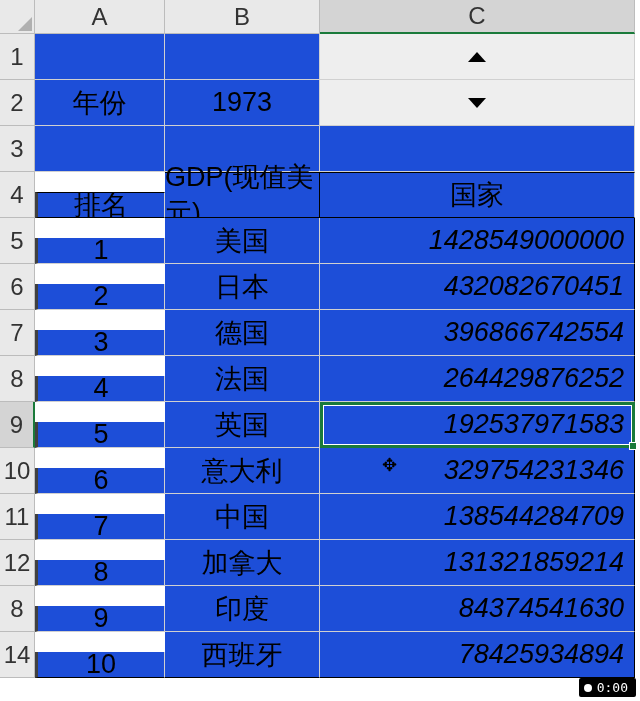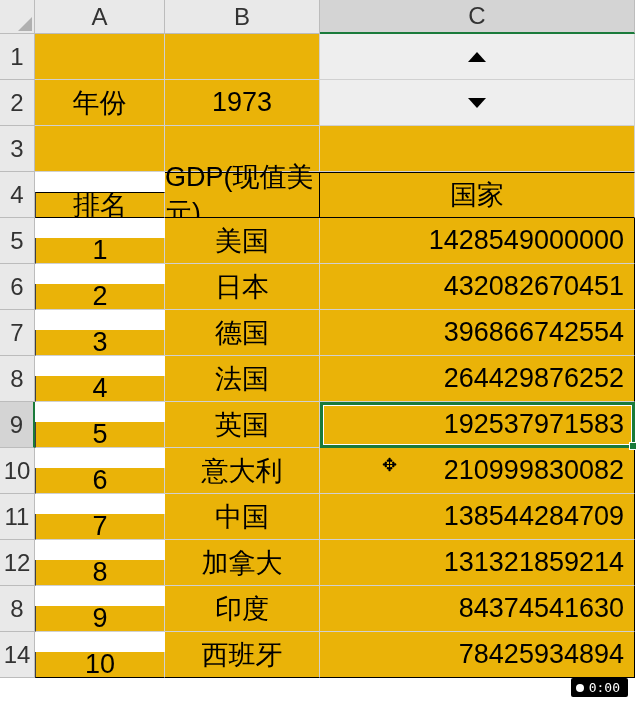--- a/index.html
+++ b/index.html
@@ -53,29 +53,29 @@
     color: #333;
   }
   .rh.selrow {
     background: #d4d4d4;
     border-right: 2px solid #1a7a3a;
   }
   
   .cell {
     border-right: 1px solid #d0d0d0;
     border-bottom: 1px solid #d0d0d0;
-    background: #eab308;
+    background: #1d4ed8;
     font-size: 27px;
   }
-  .cell.right { justify-content: flex-end; padding-right: 10px; }
+  .cell.right { justify-content: flex-end; padding-right: 10px; font-style: italic; }
   .cell.center { justify-content: center; }
   .cell.hdr { font-weight: 400; }
   .cell.thick-top { border-top: 1px solid #000; }
   .cell.thick-bottom { border-bottom: 1px solid #000; }
-  .cell.thick-left { border-left: 1px solid #404040; margin-top: 20px; }
+  .cell.thick-left { border-left: 3px solid #404040; margin-top: 20px; }
   .cell.thick-right { border-right: 1px solid #000; }
   
   .spin {
     background: #eeeeee;
     justify-content: center;
   }
   .spin .tri {
     width:0; height:0;
     border-left: 9px solid transparent;
     border-right: 9px solid transparent;
@@ -99,21 +99,21 @@
   
   .cursor-plus {
     position:absolute;
     font-size:18px;
     color:#000;
     pointer-events:none;
   }
   
   .timer {
     position:absolute;
-    right:12px; bottom:4px;
+    right:4px; bottom:4px;
     background:#000;
     color:#fff;
     font-size:13px;
     font-family: monospace;
     padding:2px 8px 2px 18px;
     border-radius:2px;
   }
   .timer::before {
     content:"";
     position:absolute;
@@ -183,21 +183,21 @@
   <div class="cell right thick-right">264429876252</div>
 
   <div class="rh selrow">9</div>
   <div class="cell center thick-left">5</div>
   <div class="cell center">英国</div>
   <div class="cell right thick-right">192537971583</div>
 
   <div class="rh">10</div>
   <div class="cell center thick-left">6</div>
   <div class="cell center">意大利</div>
-  <div class="cell right thick-right">210999830082</div>
+  <div class="cell right thick-right">329754231346</div>
 
   <div class="rh">11</div>
   <div class="cell center thick-left">7</div>
   <div class="cell center">中国</div>
   <div class="cell right thick-right">138544284709</div>
 
   <div class="rh">12</div>
   <div class="cell center thick-left">8</div>
   <div class="cell center">加拿大</div>
   <div class="cell right thick-right">131321859214</div>

